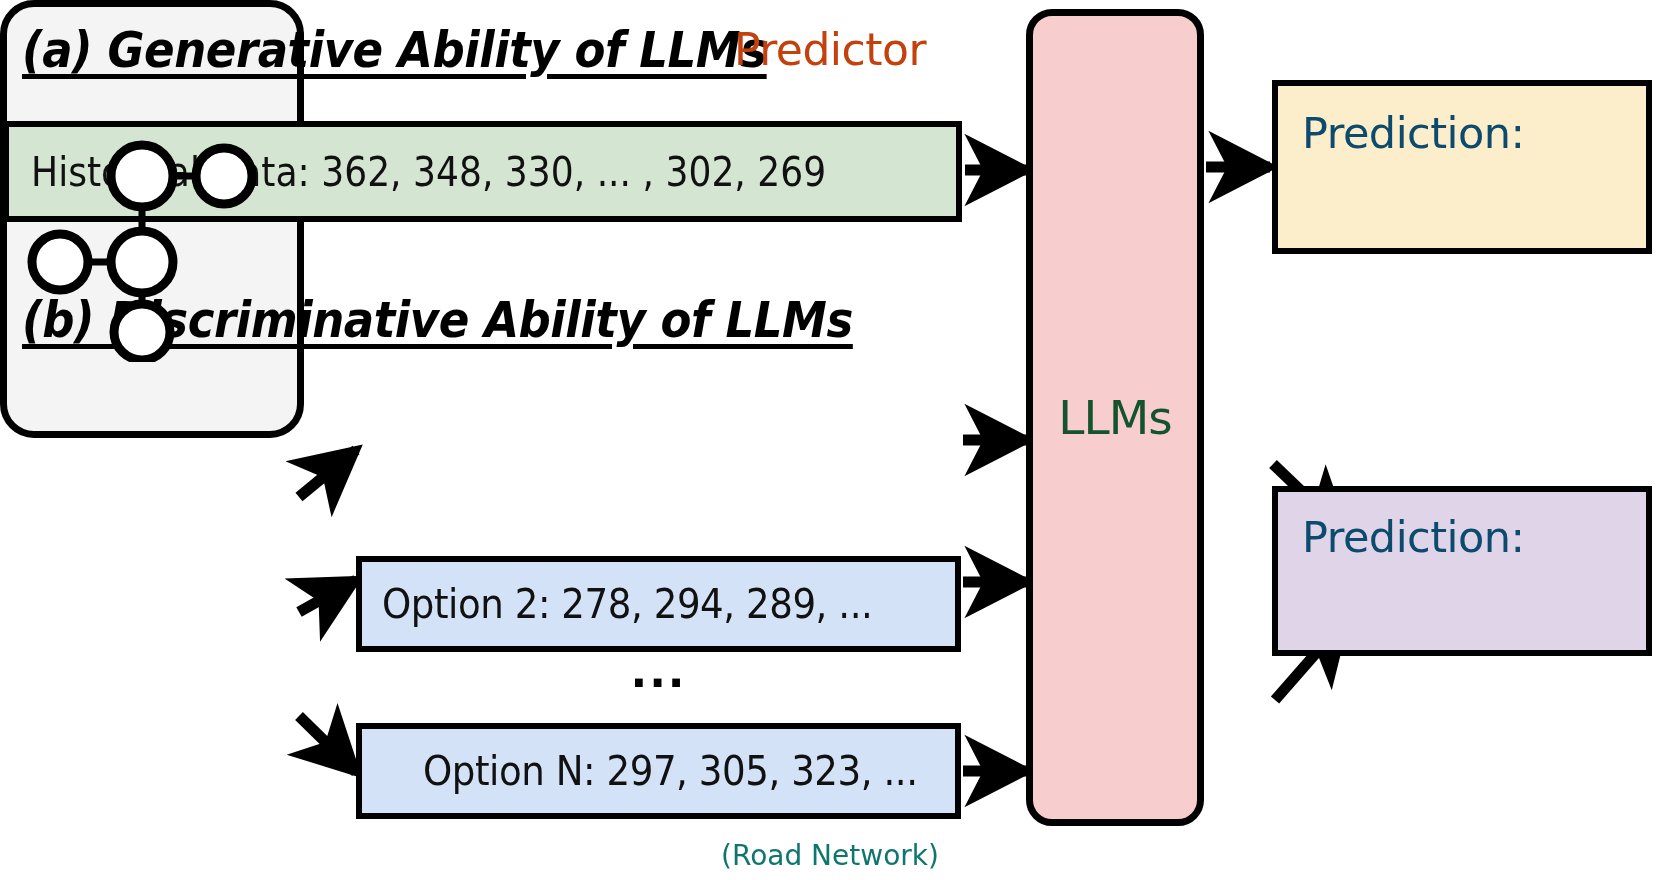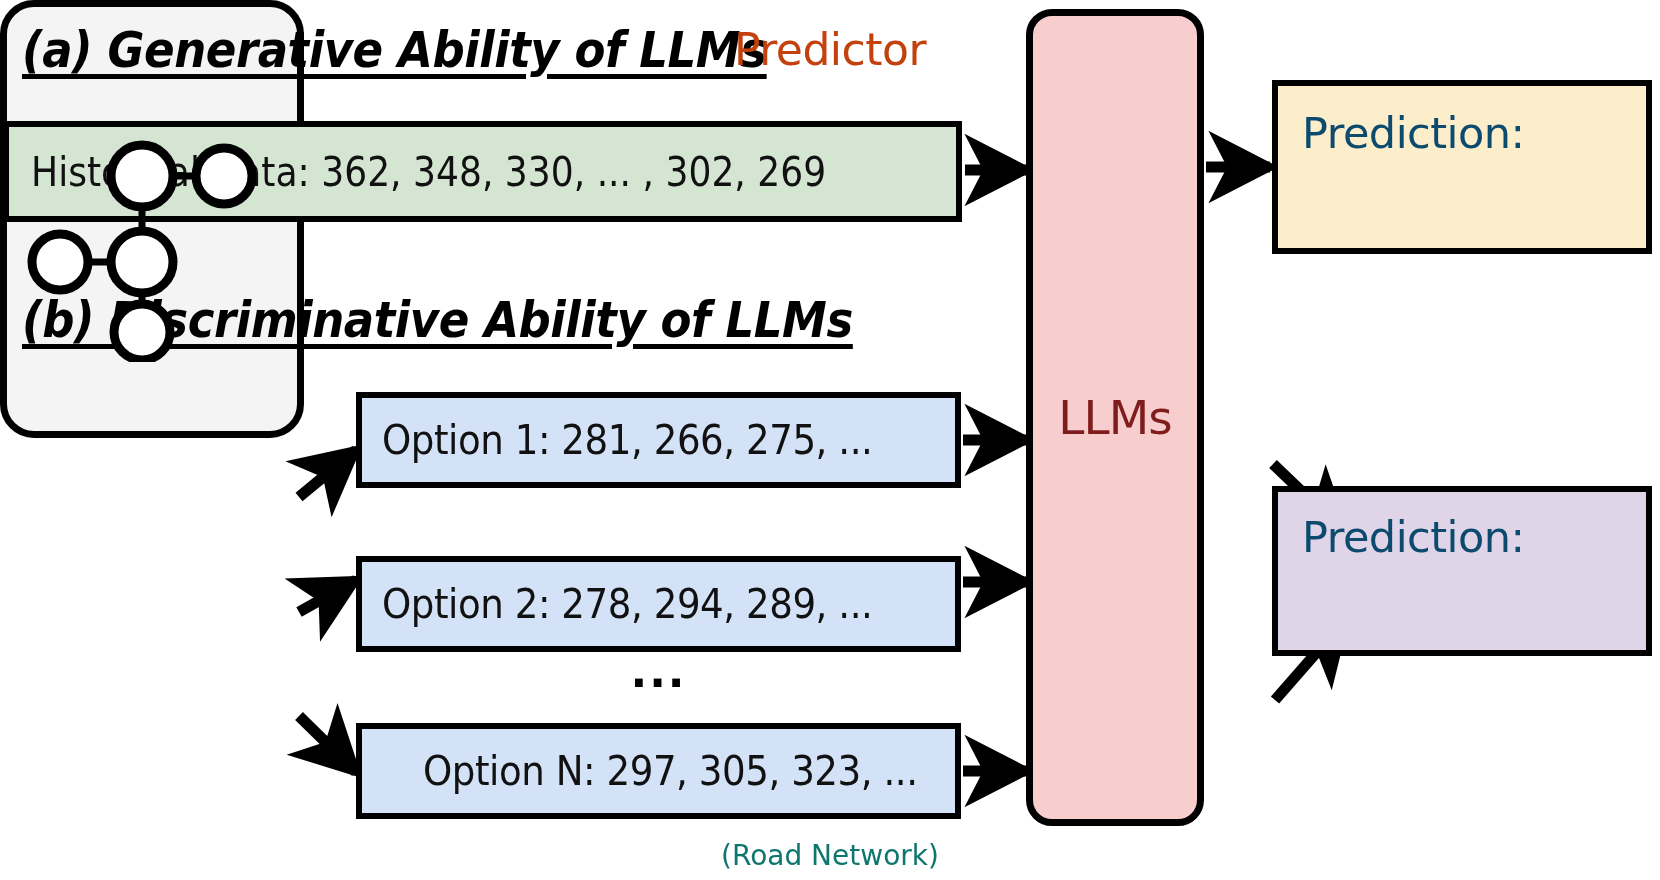--- a/index.html
+++ b/index.html
@@ -163,21 +163,21 @@
     background: #f7cdcd;
     border: 7px solid #000000;
     border-radius: 26px;
     justify-content: center;
     padding: 0;
   }
   #llm-box .txt {
     font-family: "DejaVu Sans", sans-serif;
     font-size: 47px;
     letter-spacing: -1px;
-    color: #7f1d1d;
+    color: #14532d;
   }
 
   
   #prediction-generative {
     left: 1272px;
     top: 80px;
     width: 380px;
     height: 174px;
     background: #fdeecb;
     padding-left: 24px;
@@ -255,23 +255,20 @@
       <circle cx="128" cy="66" r="31" fill="#ffffff" stroke="#000000" stroke-width="9"></circle>
       <circle cx="210" cy="66" r="28" fill="#ffffff" stroke="#000000" stroke-width="9"></circle>
       <circle cx="128" cy="152" r="31" fill="#ffffff" stroke="#000000" stroke-width="9"></circle>
       <circle cx="46" cy="152" r="28" fill="#ffffff" stroke="#000000" stroke-width="9"></circle>
       <circle cx="128" cy="222" r="28" fill="#ffffff" stroke="#000000" stroke-width="9"></circle>
     </svg>
 
     <div id="road-network-label">(Road Network)</div>
   </div>
 
-  <div class="box option-box" id="option-1">
-    <span class="txt">Option 1: 281, 266, 275, ...</span>
-  </div>
 
   <div class="box option-box" id="option-2">
     <span class="txt">Option 2: 278, 294, 289, ...</span>
   </div>
 
   <div id="option-ellipsis">...</div>
 
   <div class="box option-box" id="option-n">
     <span class="txt">Option N: 297, 305, 323, ...</span>
   </div>

